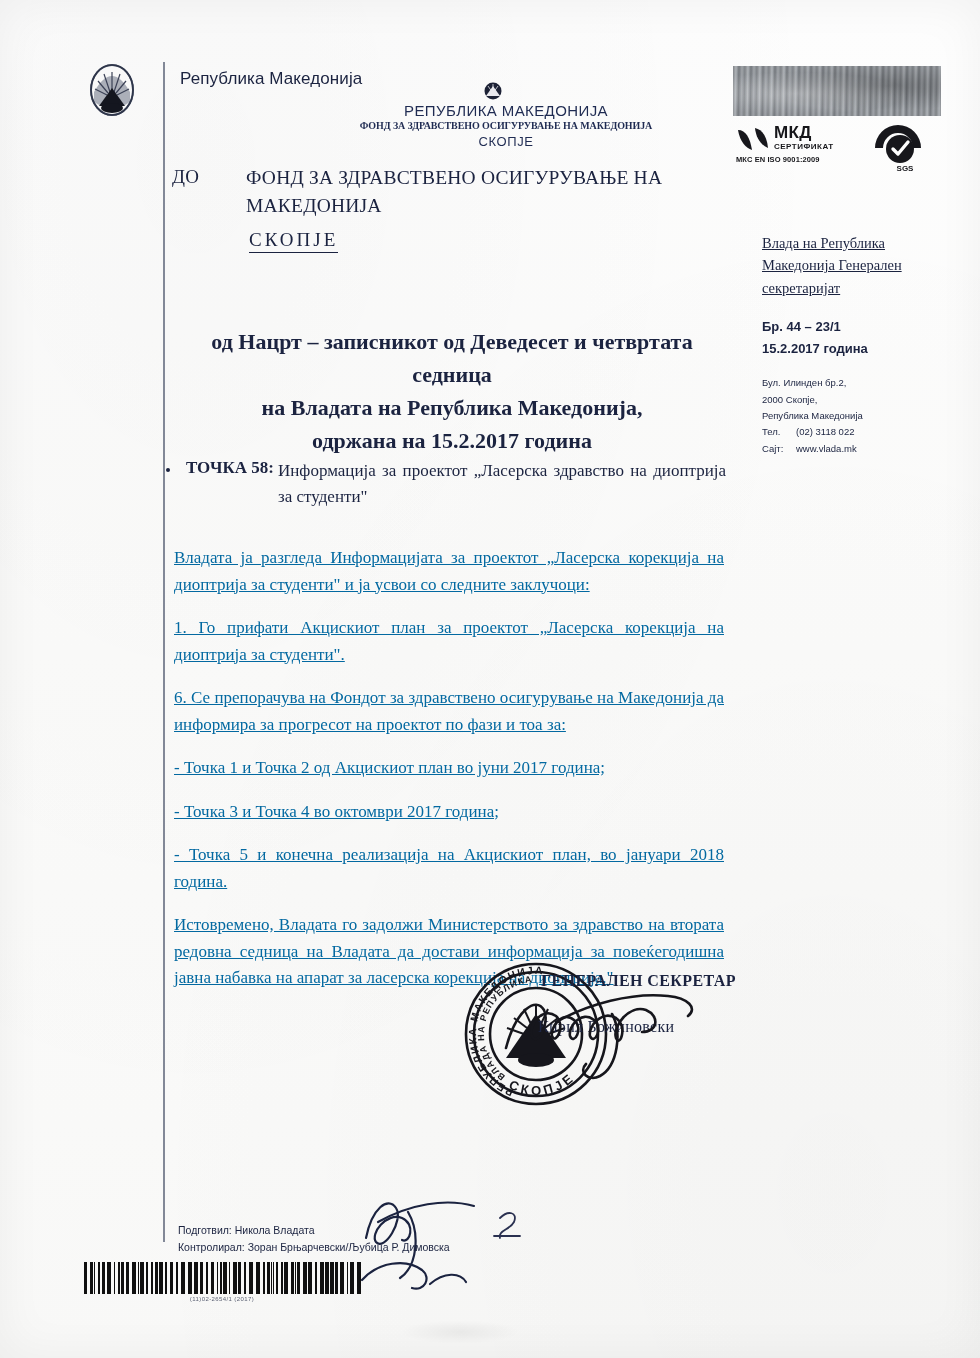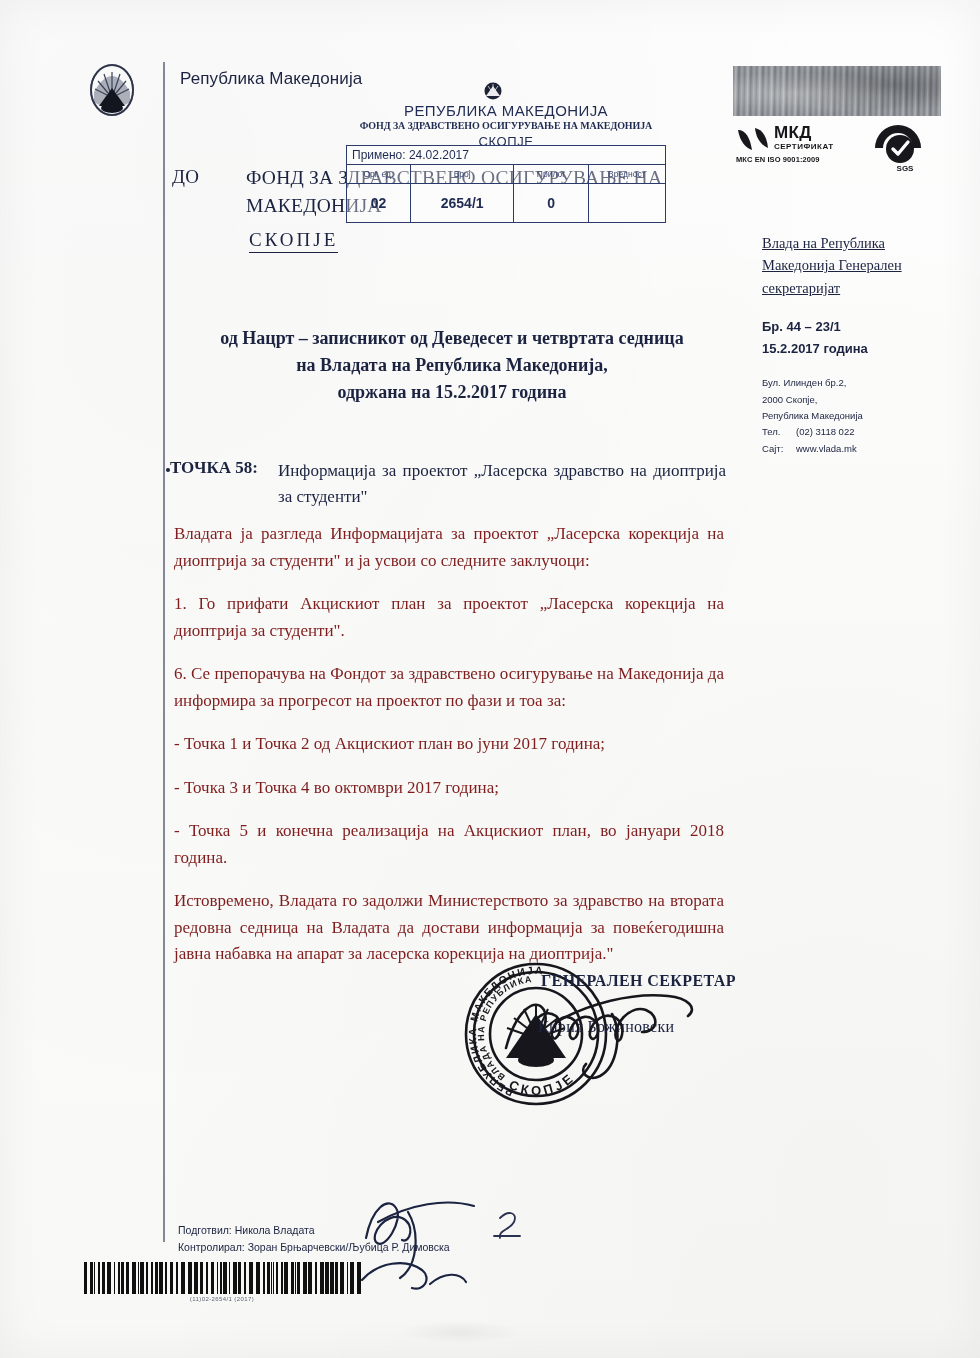--- a/index.html
+++ b/index.html
@@ -259,36 +259,36 @@
     text-align: center;
   }
   .dt-main {
     font-size: 19px;
     font-weight: bold;
     letter-spacing: 4px;
     color: #1b2340;
   }
   .dt-sub {
     margin-top: 7px;
-    font-size: 18px;
+    font-size: 22px;
     font-weight: bold;
     line-height: 1.5;
     color: #1b2340;
   }
 
   
   .item-head {
     position: absolute;
     left: 170px;
     top: 458px;
     width: 556px;
   }
   .ih-label {
     position: absolute;
-    left: 0; top: 0;
+    left: 16px; top: 0;
     font-size: 17px;
     font-weight: bold;
     color: #1b2340;
     white-space: nowrap;
   }
   .ih-dot {
     position: absolute;
     left: -4px; top: 10px;
     width: 4px; height: 4px;
     background: #1b2340;
@@ -301,23 +301,24 @@
     font-size: 17px;
     line-height: 1.55;
     text-align: justify;
     color: #1b2340;
   }
 
   
   .body-wrap {
     position: absolute;
     left: 174px;
-    top: 521px;
+    top: 545px;
     width: 550px;
-    color: #7f1d1d;
+    color: #0369a1;
+    text-decoration: underline;
   }
   .body-wrap p {
     margin: 0 0 17px 0;
     font-size: 17px;
     line-height: 1.56;
     text-align: justify;
   }
   .body-wrap p.nj { text-align: left; }
 
   
@@ -464,39 +465,20 @@
     </div>
     <div class="fzo-l1">РЕПУБЛИКА МАКЕДОНИЈА</div>
     <div class="fzo-l2">ФОНД ЗА ЗДРАВСТВЕНО ОСИГУРУВАЊЕ НА МАКЕДОНИЈА</div>
     <div class="fzo-l3">СКОПЈЕ</div>
   </div>
 
   <div class="addr-do">ДО</div>
   <div class="addr-target">ФОНД ЗА ЗДРАВСТВЕНО ОСИГУРУВАЊЕ НА МАКЕДОНИЈА</div>
   <div class="addr-city">СКОПЈЕ</div>
 
-  <table class="stamp-table">
-    <tbody>
-        <tr>
-      <td class="st-recv" colspan="4">Примено: 24.02.2017</td>
-    </tr>
-    <tr class="st-head">
-      <td style="width:64px">Орг. ед.</td>
-      <td style="width:106px">Број</td>
-      <td style="width:74px">Прилог</td>
-      <td style="width:76px">Вредност</td>
-    </tr>
-    <tr class="st-val">
-      <td>02</td>
-      <td>2654/1</td>
-      <td>0</td>
-      <td></td>
-    </tr>
-  </tbody>
-    </table>
 
   <div class="logo-strip"></div>
 
   <div class="mkd-logo">
     <div class="mkd-swoosh">
       <svg viewBox="0 0 34 26">
         <path d="M2 4 C10 4 14 12 16 24 C10 22 4 16 2 4 Z" fill="#17171c"></path>
         <path d="M19 2 C27 4 31 11 32 22 C25 19 20 12 19 2 Z" fill="#17171c"></path>
       </svg>
     </div>

